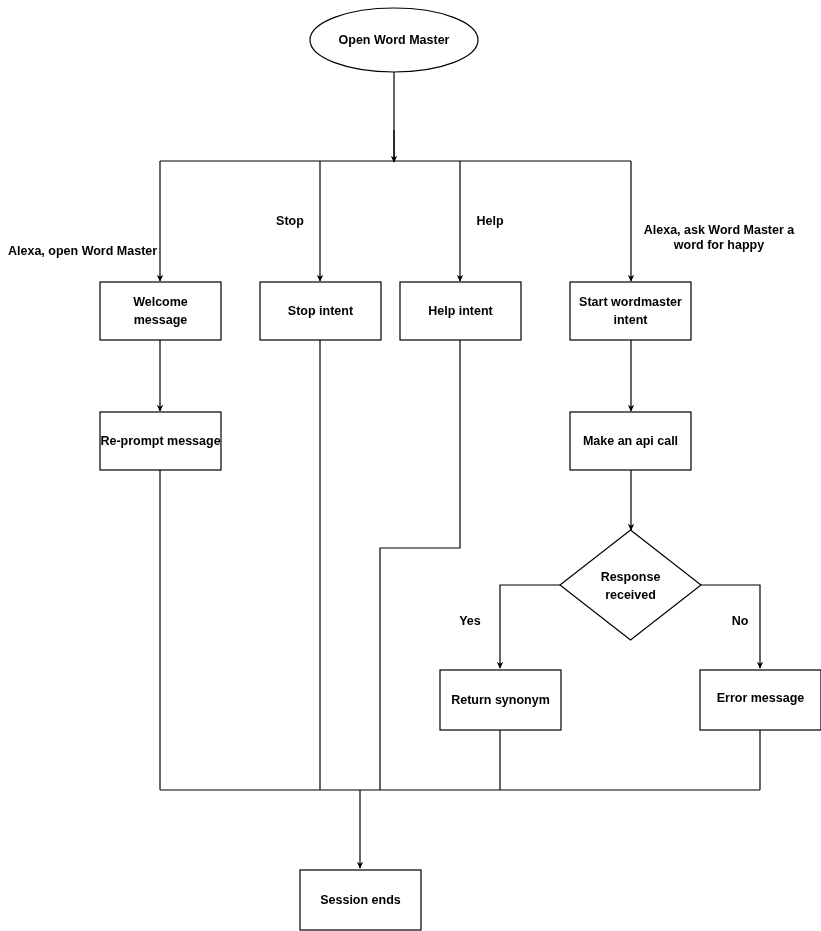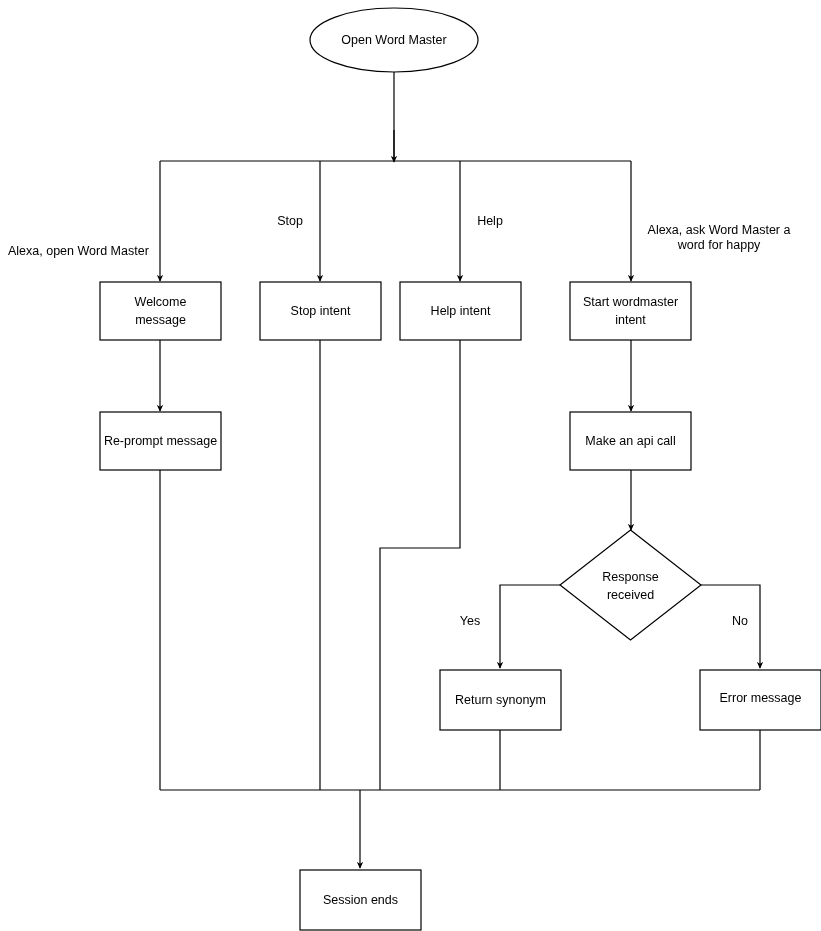--- a/index.html
+++ b/index.html
@@ -11,20 +11,21 @@
     width: 821px;
     height: 931px;
     font-family: "Liberation Sans", sans-serif;
     overflow: hidden;
   }
   #diagram-root {
     position: relative;
     width: 821px;
     height: 931px;
     background: #ffffff;
+    font-weight: bold;
   }
   svg.flow {
     position: absolute;
     top: 0;
     left: 0;
     width: 821px;
     height: 931px;
     display: block;
   }
   .shape {

